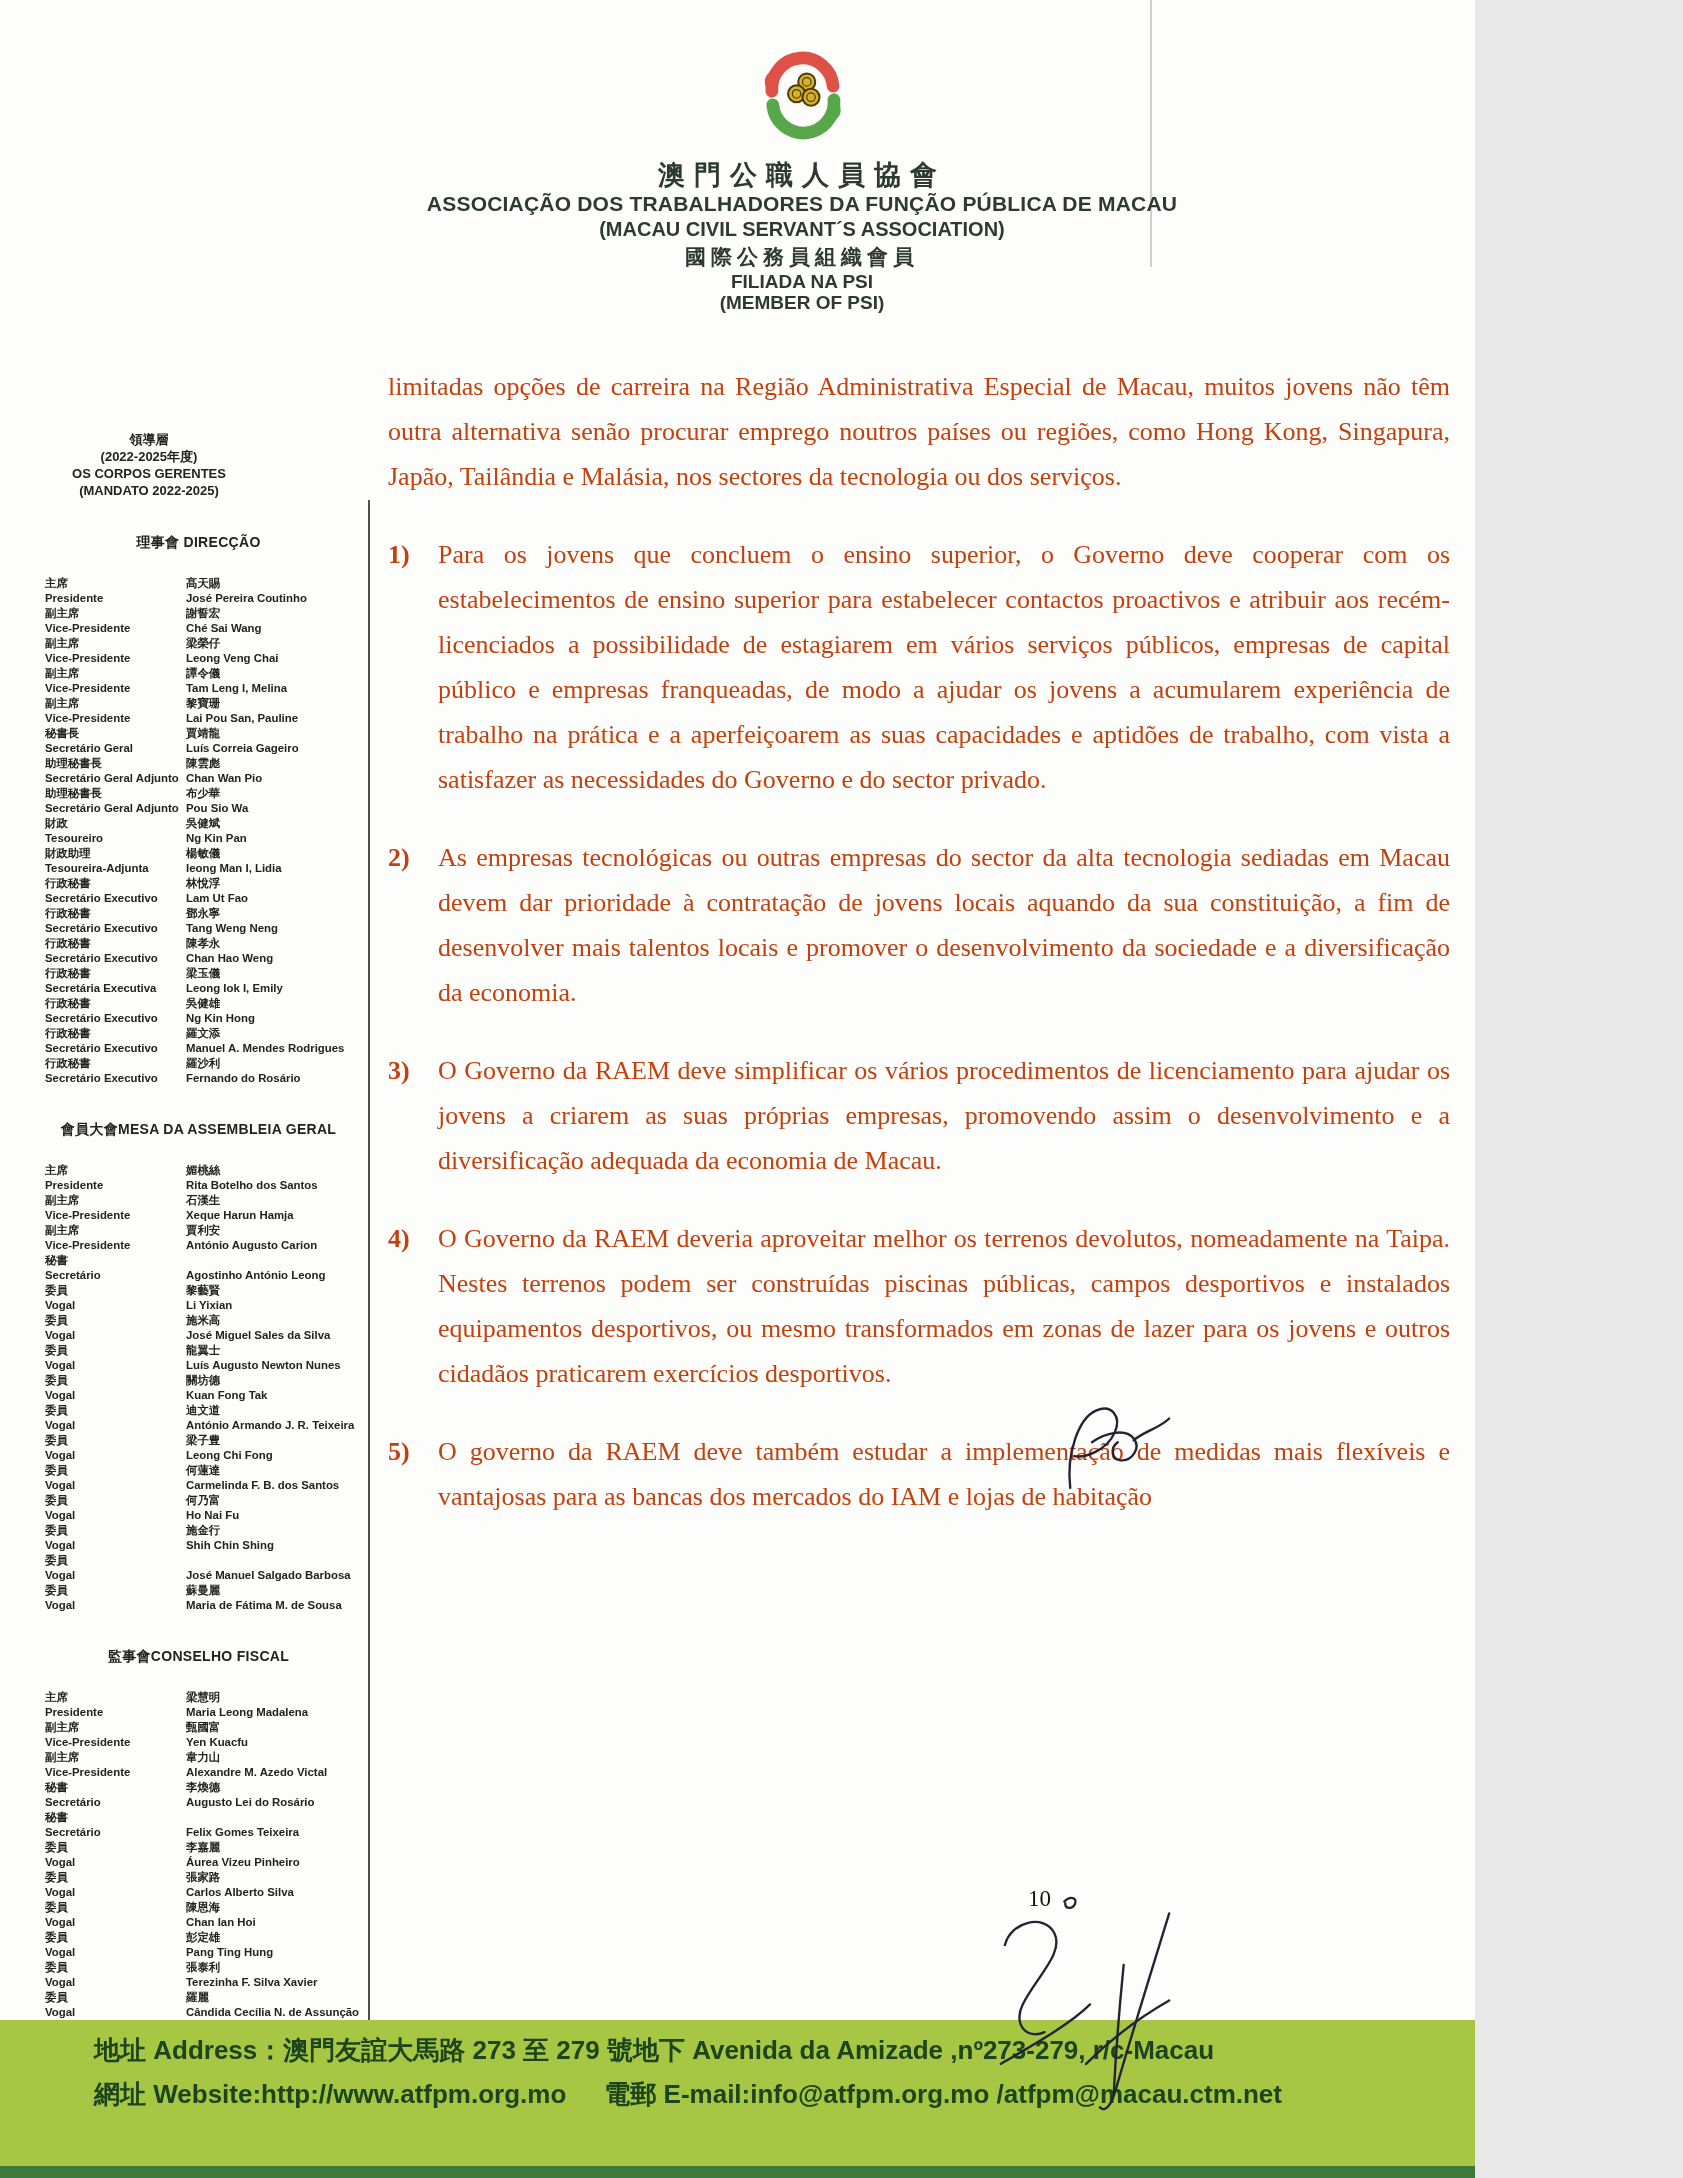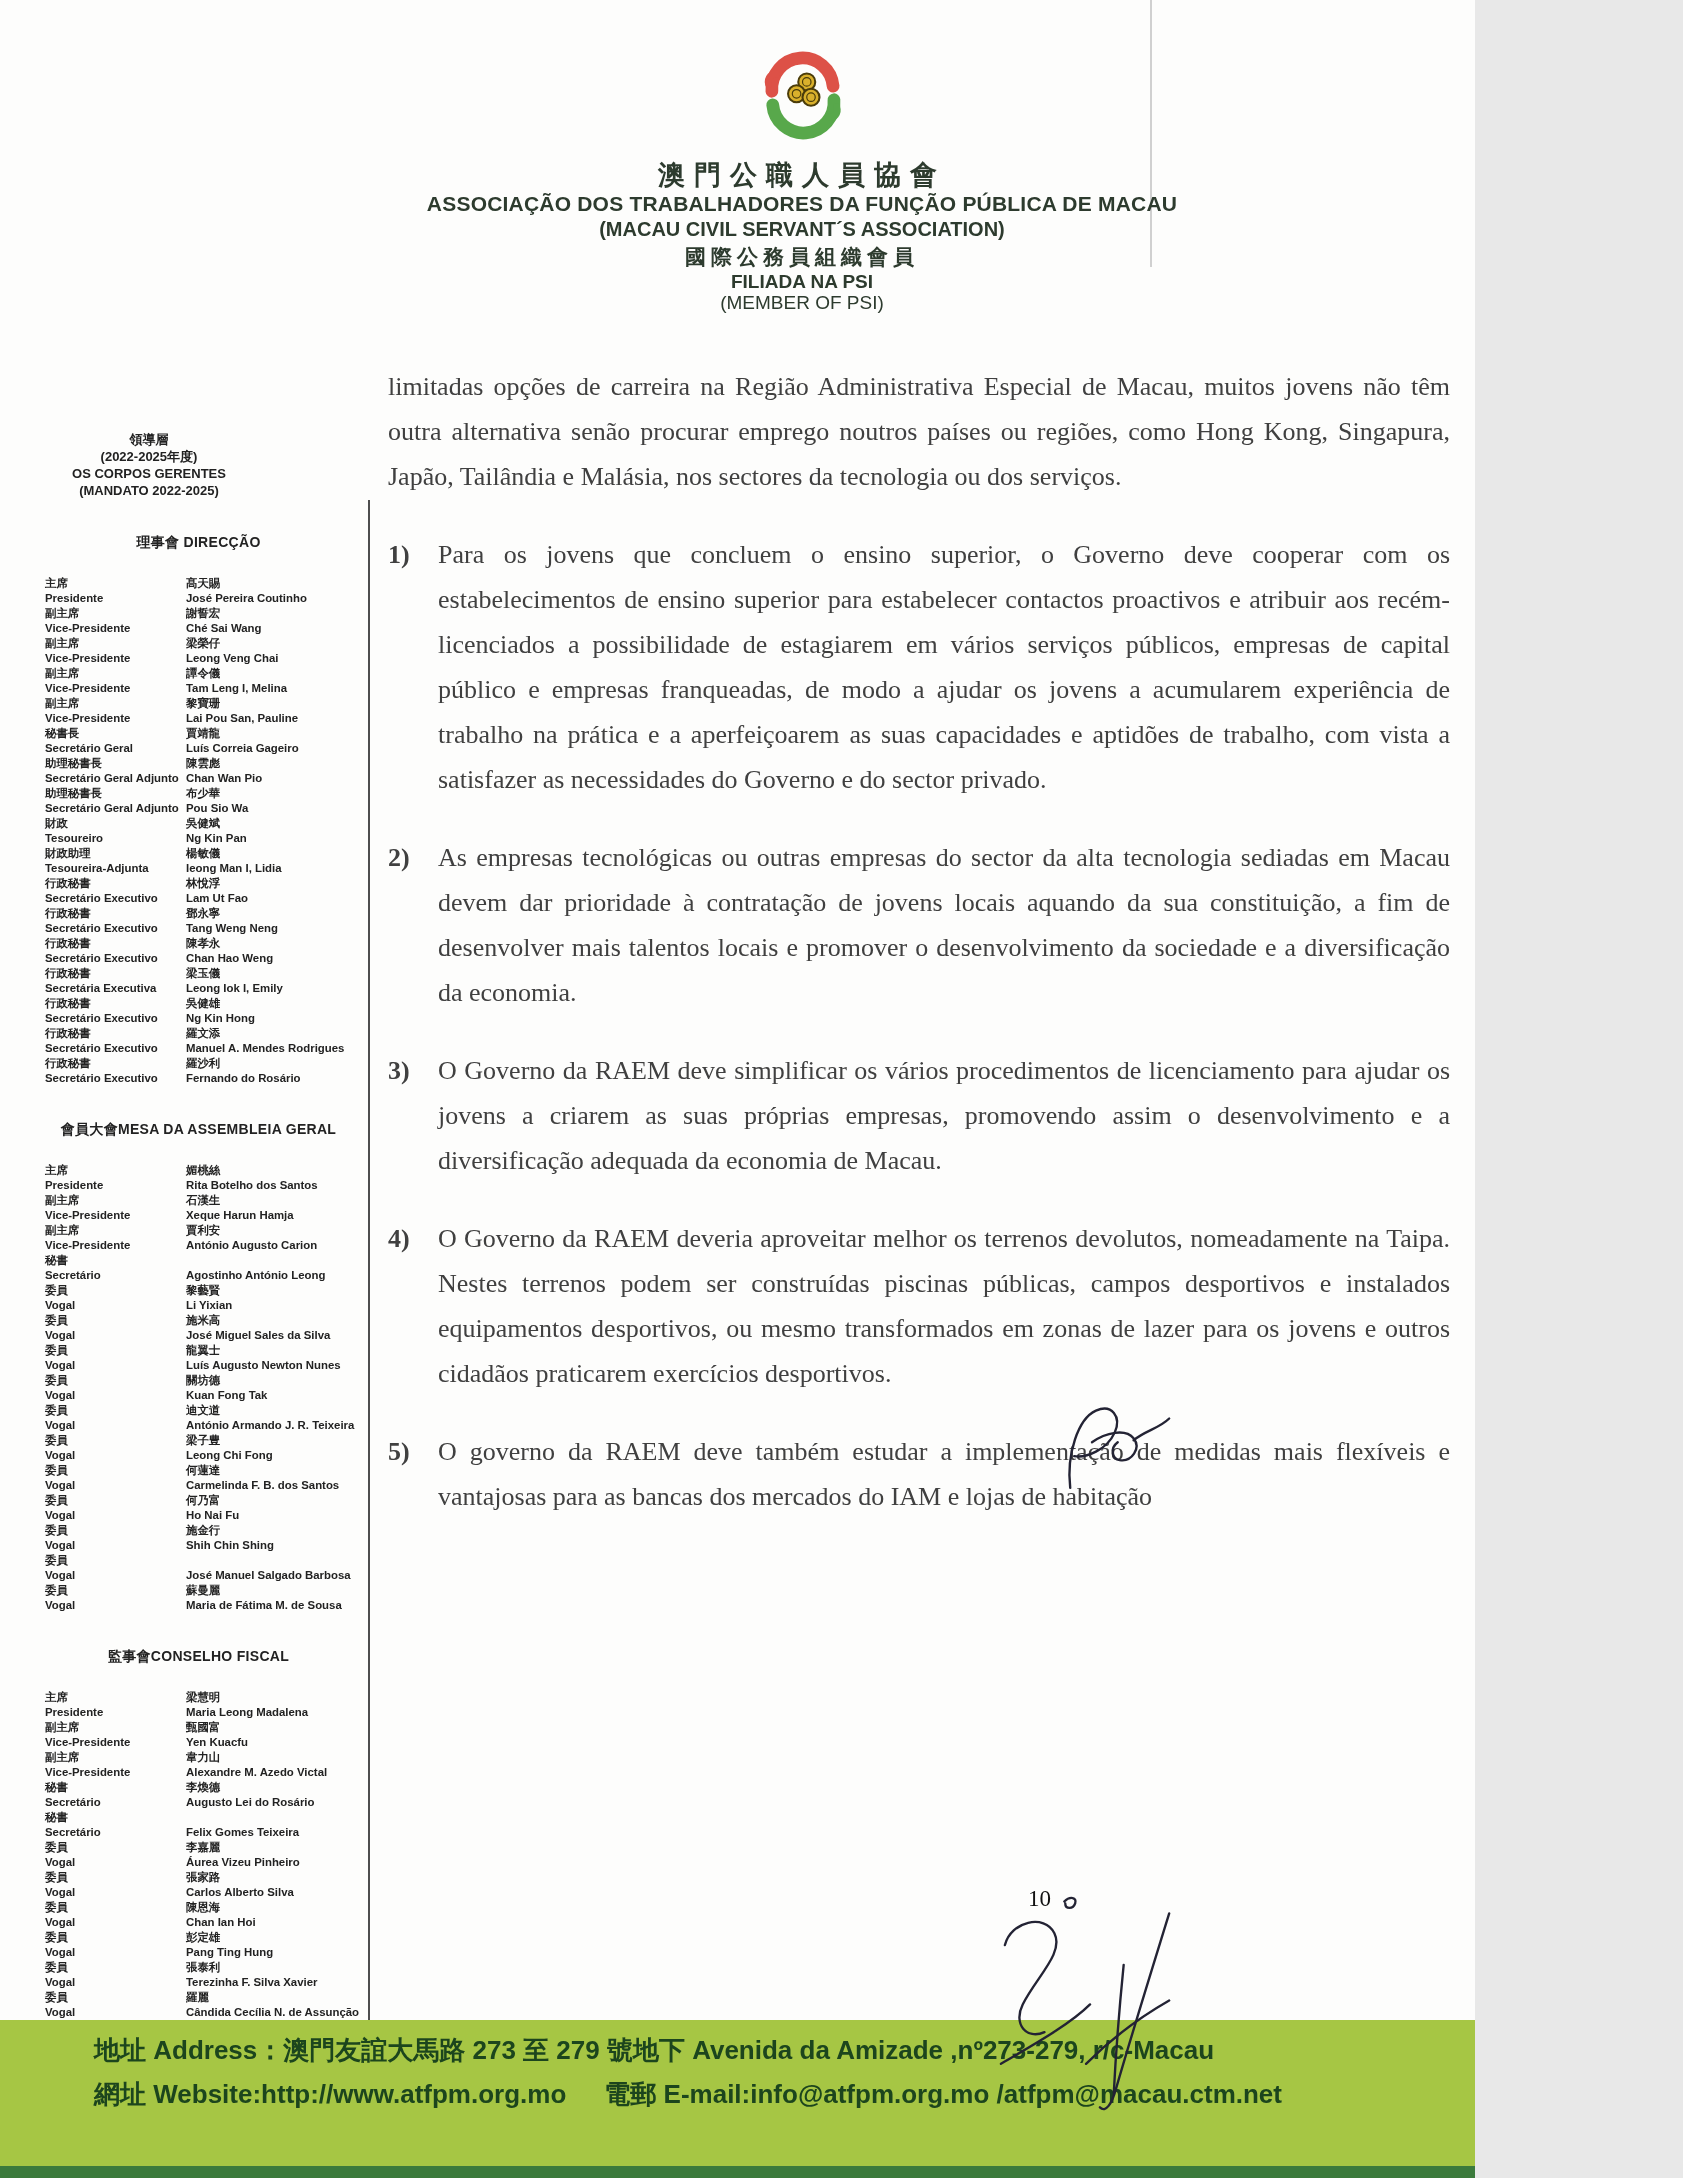--- a/index.html
+++ b/index.html
@@ -15,34 +15,34 @@
   .scan-line-top{position:absolute;left:1150px;top:0;width:2px;height:267px;background:#c4c4c4;opacity:.8;}
 
   
   .letterhead{position:absolute;left:282px;top:38px;width:1040px;text-align:center;color:var(--header-text);}
   .logo{display:block;margin:0 auto 6px auto;width:85px;height:115px;}
   .org-zh{font-size:27px;font-weight:700;letter-spacing:9px;line-height:32px;}
   .org-pt{font-size:21px;font-weight:700;line-height:26px;letter-spacing:0.2px;}
   .org-en{font-size:20px;font-weight:700;line-height:24px;}
   .aff-zh{font-size:21px;font-weight:700;letter-spacing:5px;line-height:28px;margin-top:2px;}
   .aff-pt{font-size:19px;font-weight:700;line-height:21px;}
-  .aff-en{font-size:19px;font-weight:400;line-height:21px;}
+  .aff-en{font-size:19px;font-weight:700;line-height:21px;}
 
   
   .sidebar{position:absolute;left:45px;top:391px;width:315px;font-size:11.4px;line-height:15px;font-weight:600;color:#222;margin-top:40px;}
   .sb-head{width:208px;text-align:center;font-size:13px;font-weight:700;line-height:17px;}
   .sb-section-heading{width:307px;text-align:center;font-size:14px;font-weight:700;margin:36px 0 26px 0;letter-spacing:0.3px;}
   .sb-grid{display:grid;grid-template-columns:141px 1fr;}
   .sb-grid > div{min-height:15px;white-space:nowrap;}
   .sb-role.zh,.sb-name.zh{font-weight:700;}
   .divider-v{position:absolute;left:368px;top:500px;width:2px;height:1535px;background:#2f2f2f;opacity:.85;}
 
   
   .body-text{position:absolute;left:388px;top:364px;width:1062px;
-             font-family:"Liberation Serif","DejaVu Serif",serif;font-size:26px;line-height:45px;color:#404040;}
+             font-family:"Liberation Serif","DejaVu Serif",serif;font-size:26px;line-height:45px;color:#c2410c;}
   .intro{margin:0;text-align:justify;}
   .lead{margin:33px 0 0 0;font-weight:700;text-indent:59px;text-align:justify;}
   .item{display:flex;margin-top:33px;}
   .item-num{flex:0 0 50px;font-weight:700;}
   .item-text{flex:1;margin:0;text-align:justify;}
 
   
   .page-number{position:absolute;left:1028px;top:1886px;font-family:"Liberation Serif",serif;
                font-size:23px;color:#111;}
   .signatures{position:absolute;left:975px;top:1371px;width:233px;height:772px;z-index:5;}

